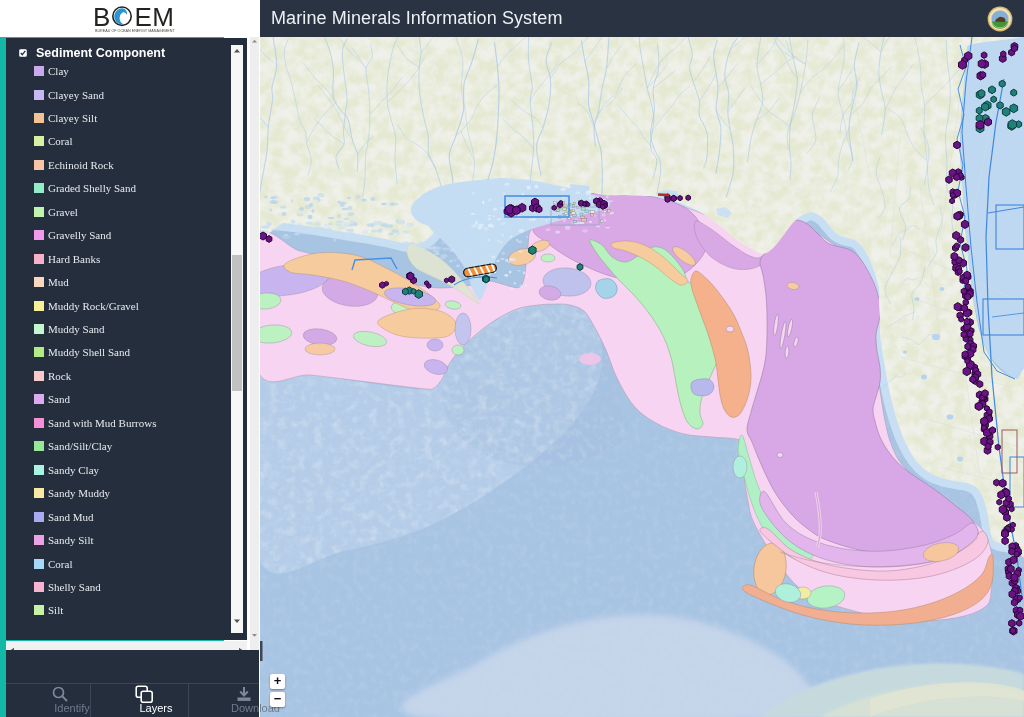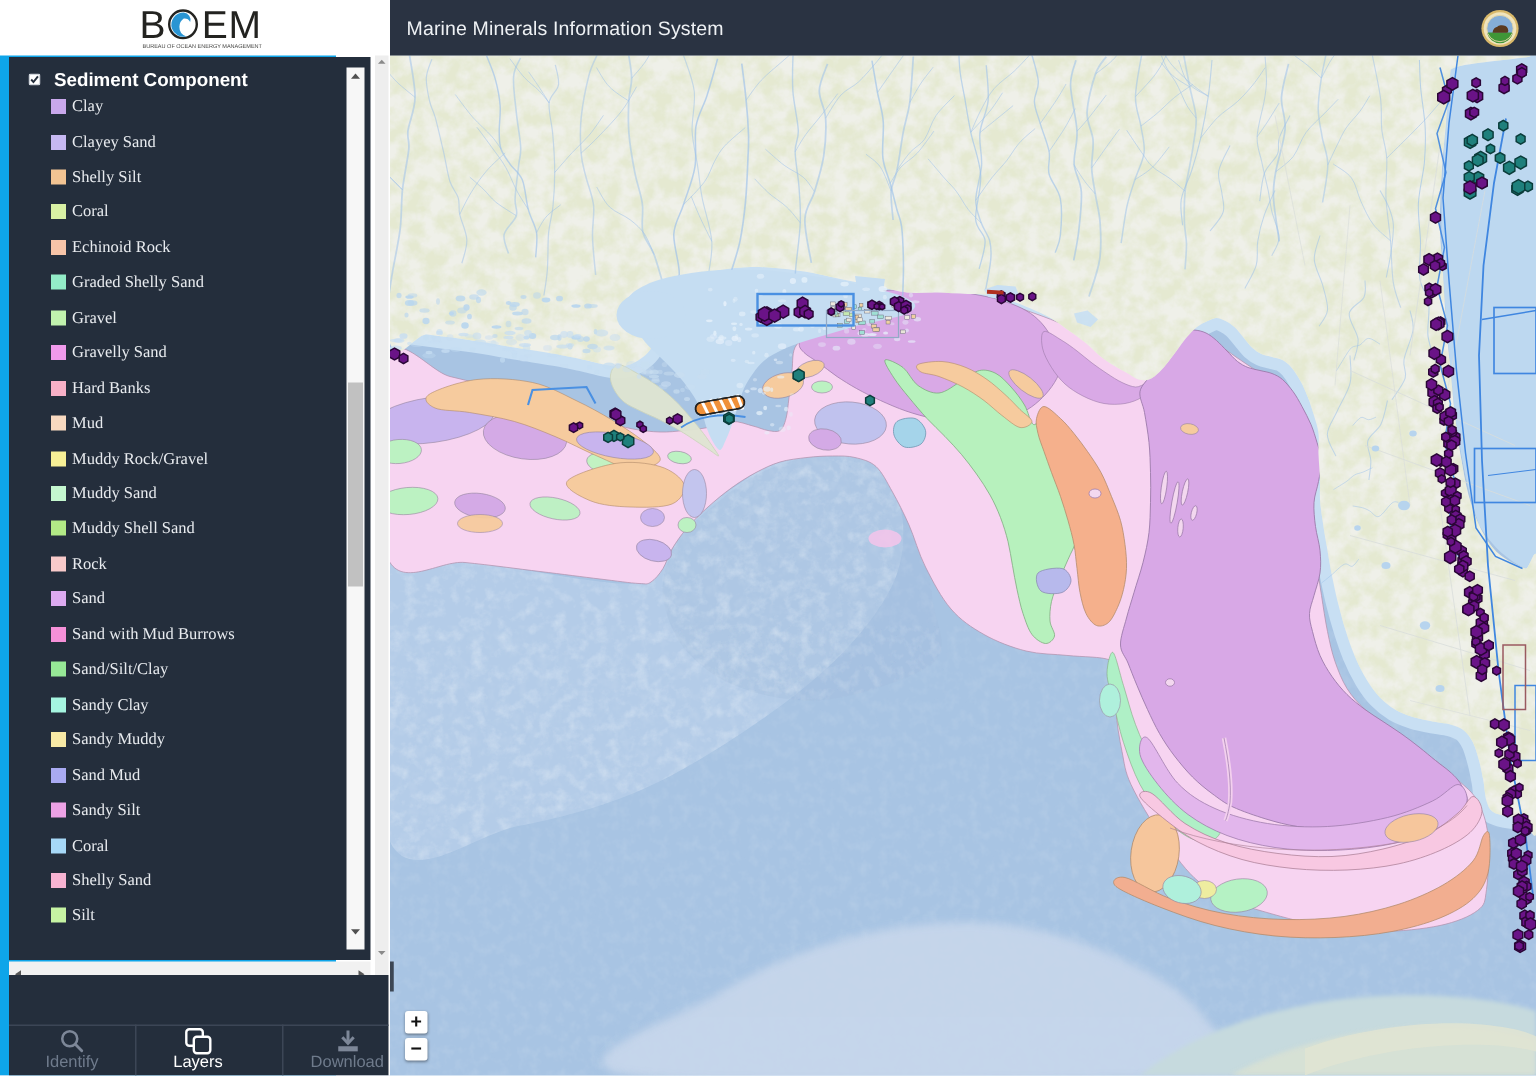--- a/index.html
+++ b/index.html
@@ -4,41 +4,41 @@
 <style>
   * { margin:0; padding:0; box-sizing:border-box; }
   html,body { width:1024px; height:717px; overflow:hidden; background:#fff;
     font-family:"Liberation Sans", sans-serif; }
   #stage { position:relative; width:1024px; height:717px; }
   
   #hdr { position:absolute; left:0; top:0; width:260px; height:38px; background:#fff; }
   
   #topbar { position:absolute; left:260px; top:0; width:764px; height:37px;
     background:#2a3342; display:flex; align-items:center; }
-  #topbar .title { color:#eef1f4; font-size:13px; padding-left:11px; letter-spacing:.1px; margin-top:-1px; }
+  #topbar .title { color:#eef1f4; font-size:18px; padding-left:11px; letter-spacing:.1px; margin-top:-1px; }
   
   #map { position:absolute; left:260px; top:37px; width:764px; height:680px; background:#aecbe8; }
   
-  #side { position:absolute; left:0; top:37px; width:224px; height:680px; background:#0ea5e9; }
+  #side { position:absolute; left:0; top:37px; width:224px; height:680px; background:#14b8a6; }
   #panel { position:absolute; left:6px; top:1px; width:241px; height:602px; background:#242e3c; }
   .hdrrow { position:absolute; left:13px; top:8px; color:#fff; font-weight:bold; font-size:12.5px; }
   .item { position:absolute; left:28px; height:12px; }
   .sw { position:absolute; left:0; top:0; width:10px; height:10px; }
   .lb { position:absolute; left:14px; top:-1px; color:#e8ebef; font-size:11px; white-space:nowrap;font-family:Liberation Serif, serif; }
   
   #vsb { position:absolute; right:4px; top:7px; width:12px; height:588px; background:#f7f7f7; }
   #vsb .thumb { position:absolute; left:1px; width:10px; background:#c1c1c1; }
   
   #hsb { position:absolute; left:6px; top:604px; width:241px; height:9px; background:#f1f1f1; }
   
   #osb { position:absolute; left:250px; top:0px; width:9px; height:613px; background:#eeeeee; }
   
   #foot { position:absolute; left:6px; top:613px; width:253px; height:67px; background:#242e3c; }
   #foot .sep { position:absolute; left:0; top:33px; width:100%; height:1px; background:#3c4656; }
-  .fbtn { position:absolute; top:33px; height:34px; border-left:1px solid #3c4656; text-align:center; }
+  .fbtn { position:absolute; top:33px; height:34px; border-left:1px solid #3c4656; text-align:center;padding-left:24px; }
   .fbtn .lab { position:absolute; width:100%; bottom:3px; font-size:11px; color:#6f7b8c; }
   .fbtn.active .lab { color:#fff; font-weight:normal; }
   
   .zbtn { position:absolute; width:15px; height:15px; background:#fff; border-radius:2px;
     box-shadow:0 1px 2px rgba(0,0,0,.4); color:#111; font-size:13px; font-weight:bold;
     text-align:center; line-height:14px; }
 </style>
 </head>
 <body>
 <div id="stage">
@@ -830,21 +830,21 @@
 <div class="item" style="top:28.0px">
             <span class="sw" style="background:#c9a8ec"></span>
             <span class="lb">Clay</span>
           </div>
 <div class="item" style="top:51.5px">
             <span class="sw" style="background:#c6b8f2"></span>
             <span class="lb">Clayey Sand</span>
           </div>
 <div class="item" style="top:74.9px">
             <span class="sw" style="background:#f2c493"></span>
-            <span class="lb">Shelly Silt</span>
+            <span class="lb">Clayey Silt</span>
           </div>
 <div class="item" style="top:98.3px">
             <span class="sw" style="background:#d8f0a4"></span>
             <span class="lb">Coral</span>
           </div>
 <div class="item" style="top:121.8px">
             <span class="sw" style="background:#f7c4a8"></span>
             <span class="lb">Echinoid Rock</span>
           </div>
 <div class="item" style="top:145.2px">

